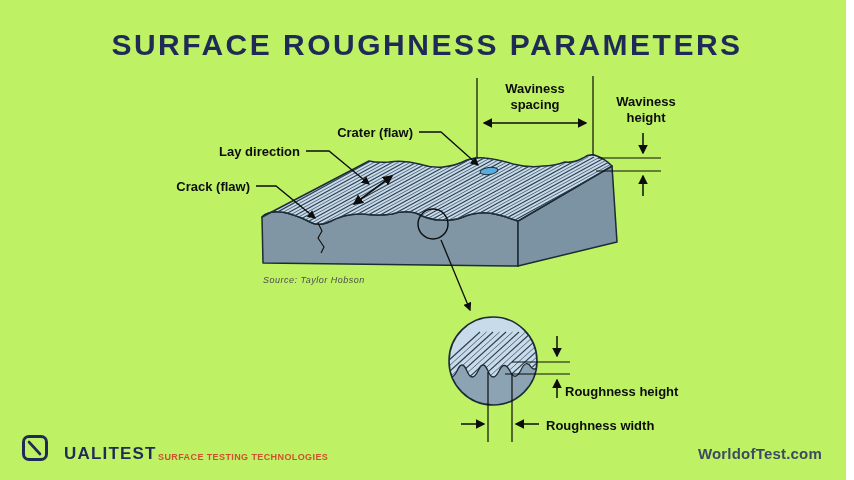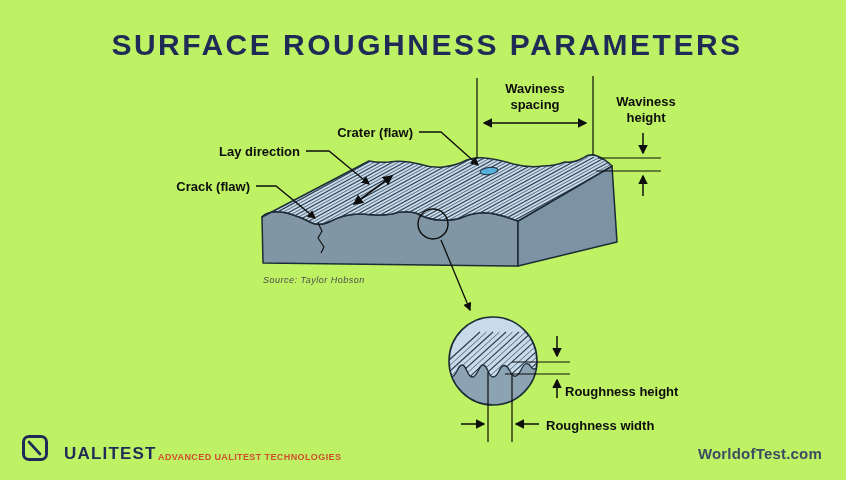--- a/index.html
+++ b/index.html
@@ -226,16 +226,16 @@
     </g>
     <text class="lbl" x="546" y="430">Roughness width</text>
   </svg>
 
   <div class="footer-logo-box">
     <svg width="19" height="19" viewBox="0 0 19 19">
       <line x1="4" y1="4" x2="15" y2="16" stroke="#1f2b56" stroke-width="2.6" stroke-linecap="round"></line>
     </svg>
   </div>
   <div class="wordmark">UALITEST</div>
-  <div class="tagline">ADVANCED UALITEST TECHNOLOGIES</div>
+  <div class="tagline">SURFACE TESTING TECHNOLOGIES</div>
   <div class="website">WorldofTest.com</div>
 
 </div>
 
 </body></html>

